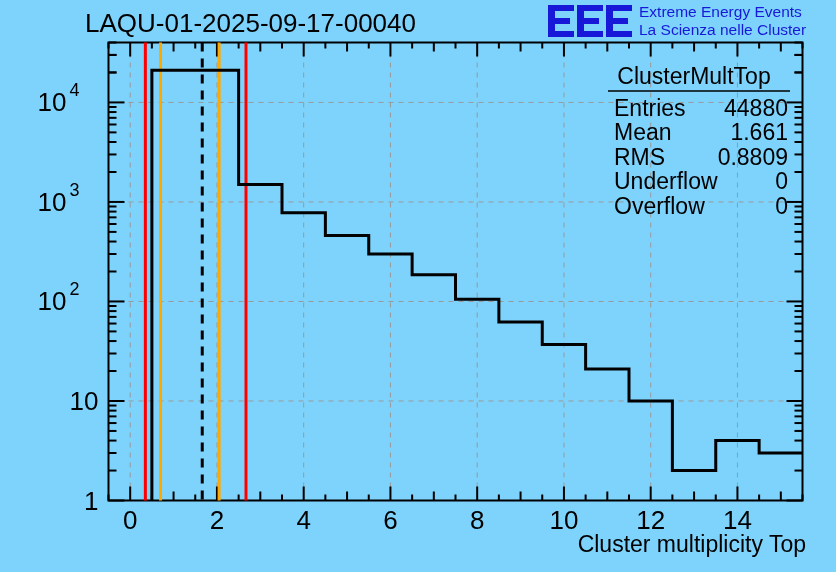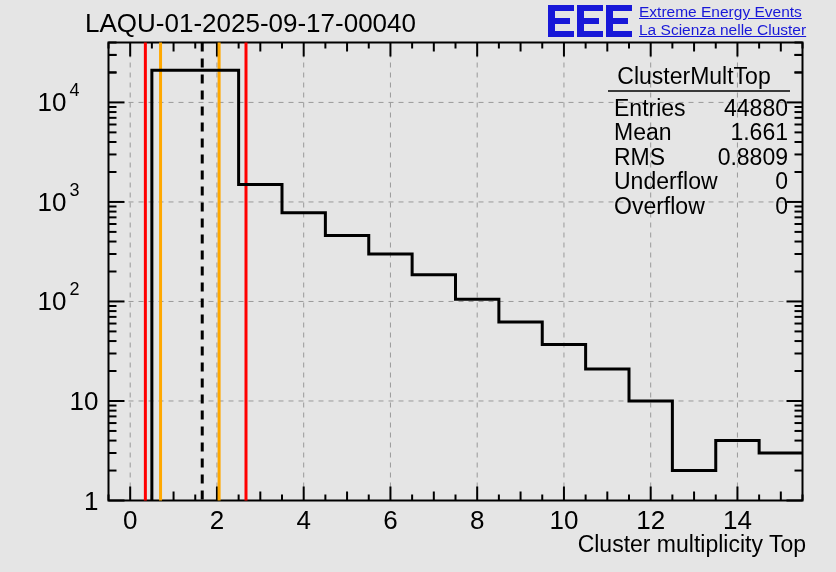--- a/index.html
+++ b/index.html
@@ -1,25 +1,25 @@
 <!DOCTYPE html>
 <html><head>
 <meta charset="utf-8">
 <style>
   html,body{margin:0;padding:0;background:#ffffff;}
   body{width:836px;height:572px;position:relative;overflow:hidden;
        font-family:"Liberation Sans", sans-serif;color:#000;}
-  #root{position:absolute;left:0;top:0;width:836px;height:572px;background:#e5e5e5;}
+  #root{position:absolute;left:0;top:0;width:836px;height:572px;background:#7dd3fc;}
   .plot-title{position:absolute;left:85px;top:8px;font-size:26px;letter-spacing:0px;
               white-space:nowrap;color:#000;}
   .logo{position:absolute;left:547px;top:2px;width:286px;height:40px;}
   .logo-eee{position:absolute;left:0;top:1px;width:88px;height:36px;}
   .logo-lines{position:absolute;left:92px;top:1px;}
   .logo-line{font-size:15.5px;color:#1818d8;line-height:18px;white-space:nowrap;
-             font-family:"Liberation Sans", sans-serif;text-decoration:underline;}
+             font-family:"Liberation Sans", sans-serif;}
   svg.canvas{position:absolute;left:0;top:0;}
   .axis-title{position:absolute;right:30px;top:531px;font-size:23px;white-space:nowrap;}
   text{font-family:"Liberation Sans", sans-serif;fill:#000;}
 </style>
 </head>
 <body>
 
 <div id="root">
 
   <div class="plot-title">LAQU-01-2025-09-17-00040</div>

